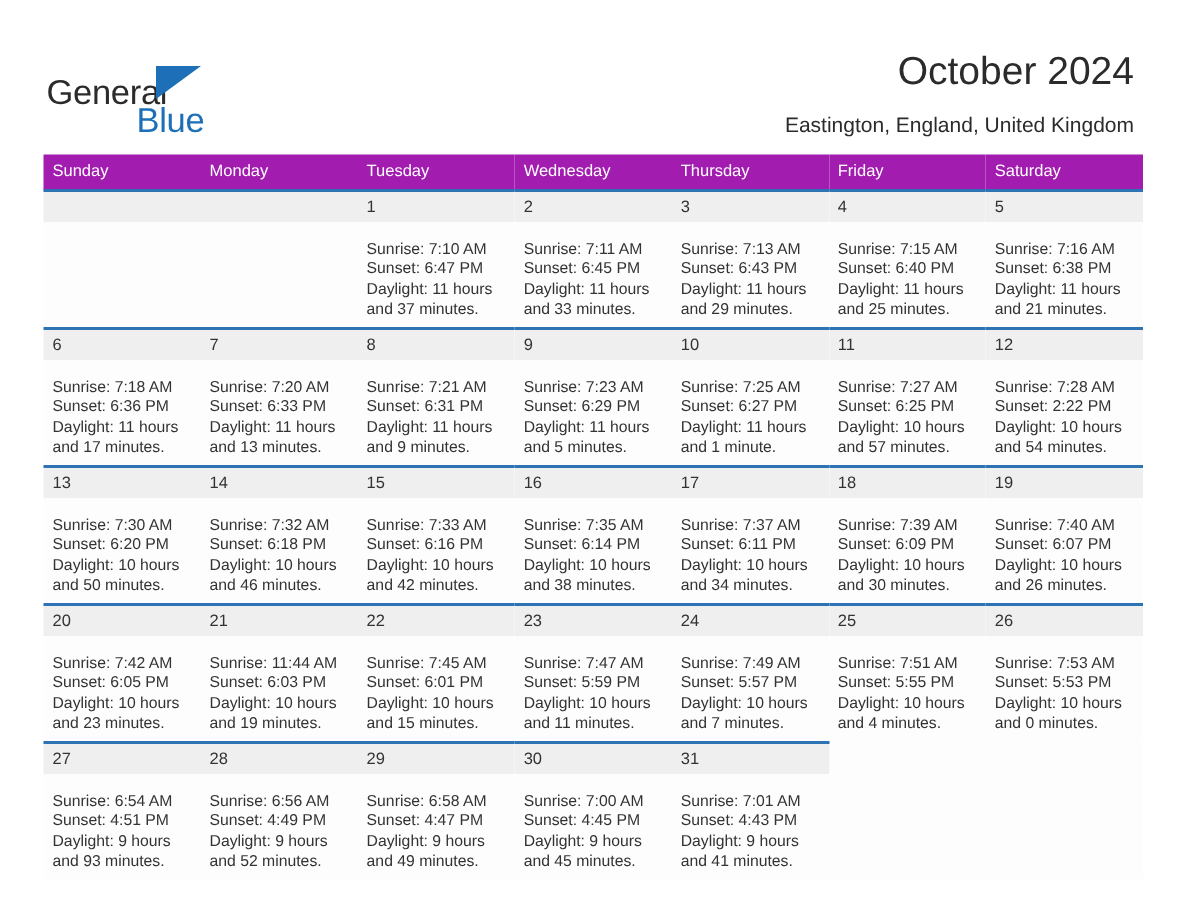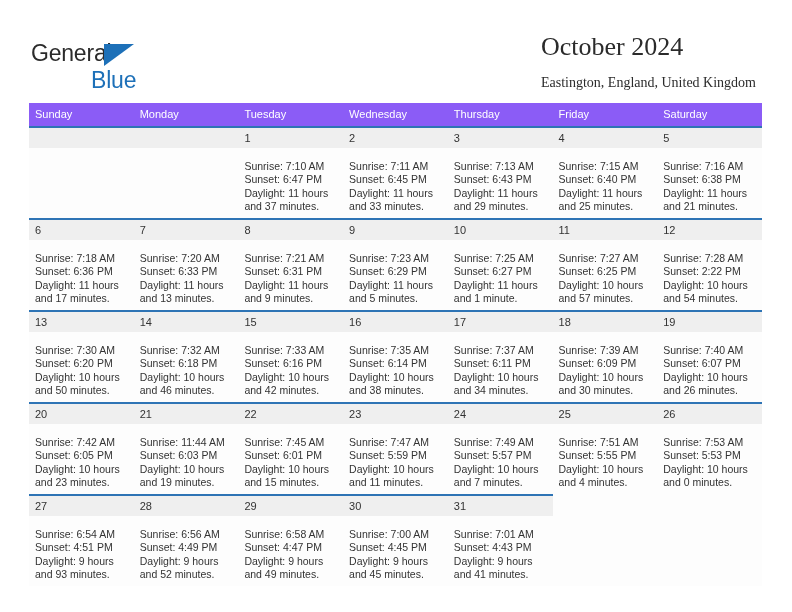--- a/index.html
+++ b/index.html
@@ -32,21 +32,21 @@
   .logo {
     position: absolute;
     left: 31px;
     top: 36px;
     width: 200px;
     height: 52px;
   }
   .logo-general {
     position: absolute;
     left: 0;
-    top: 4px;
+    top: 12px;
     font-size: 23px;
     color: #2b2b2b;
     letter-spacing: -0.2px;
     font-family: "Liberation Sans", sans-serif;
   }
   .logo-triangle {
     position: absolute;
     left: 73px;
     top: 8px;
     width: 0;
@@ -61,21 +61,21 @@
     font-size: 23px;
     color: #1d70b8;
     letter-spacing: -0.2px;
     margin-top: 8px;
   }
 
   .title-block {
     position: absolute;
     right: 36px;
     top: 30px;
-    font-family: Liberation Serif, serif;
+    text-align: right;
   }
   .cal-title {
     font-size: 26px;
     color: #2b2b2b;
     font-weight: normal;
     line-height: 34px;
     white-space: nowrap;
   }
   .cal-subtitle {
     margin-top: 10px;
@@ -88,21 +88,21 @@
   
   .calendar {
     position: absolute;
     left: 29px;
     top: 103px;
     width: 733px;
     border-collapse: collapse;
     table-layout: fixed;
   }
   .calendar th {
-    background: #8b5cf6;
+    background: #a21caf;
     color: #ffffff;
     font-size: 11px;
     font-weight: normal;
     text-align: left;
     padding: 5px 0 5px 6px;
     height: 12px;
     line-height: 13px;
   }
   .calendar col {
     width: 104.71px;

